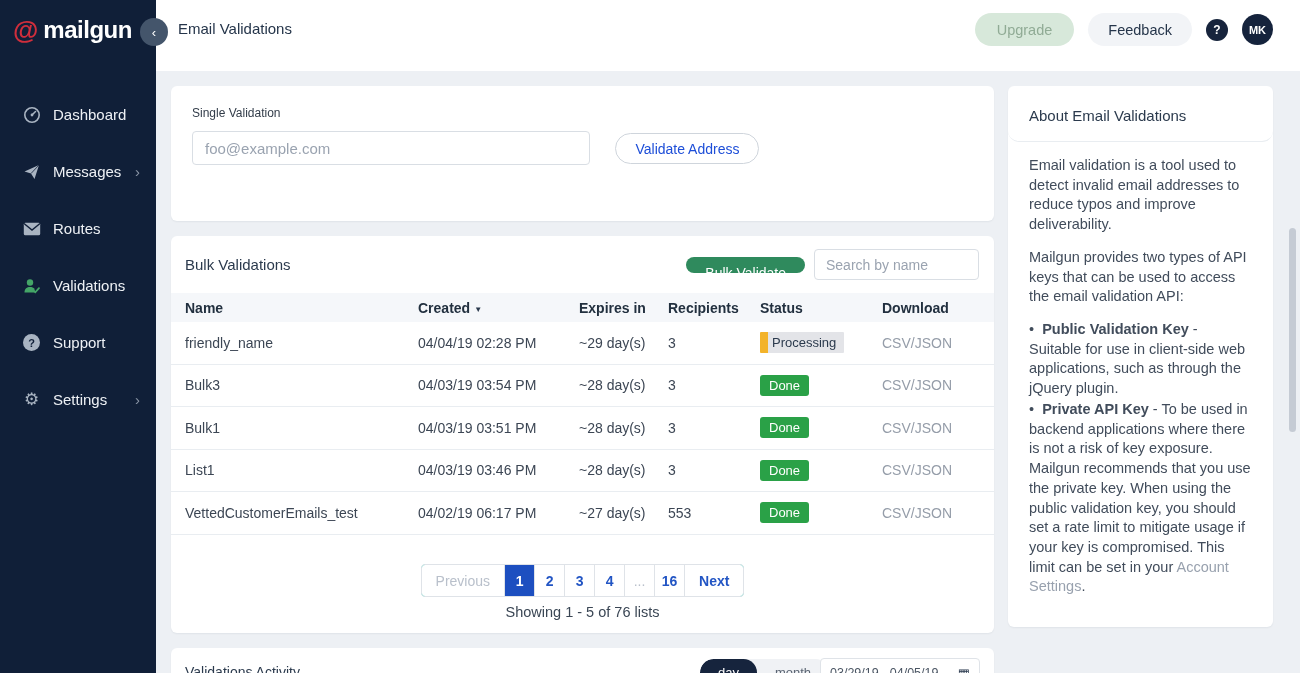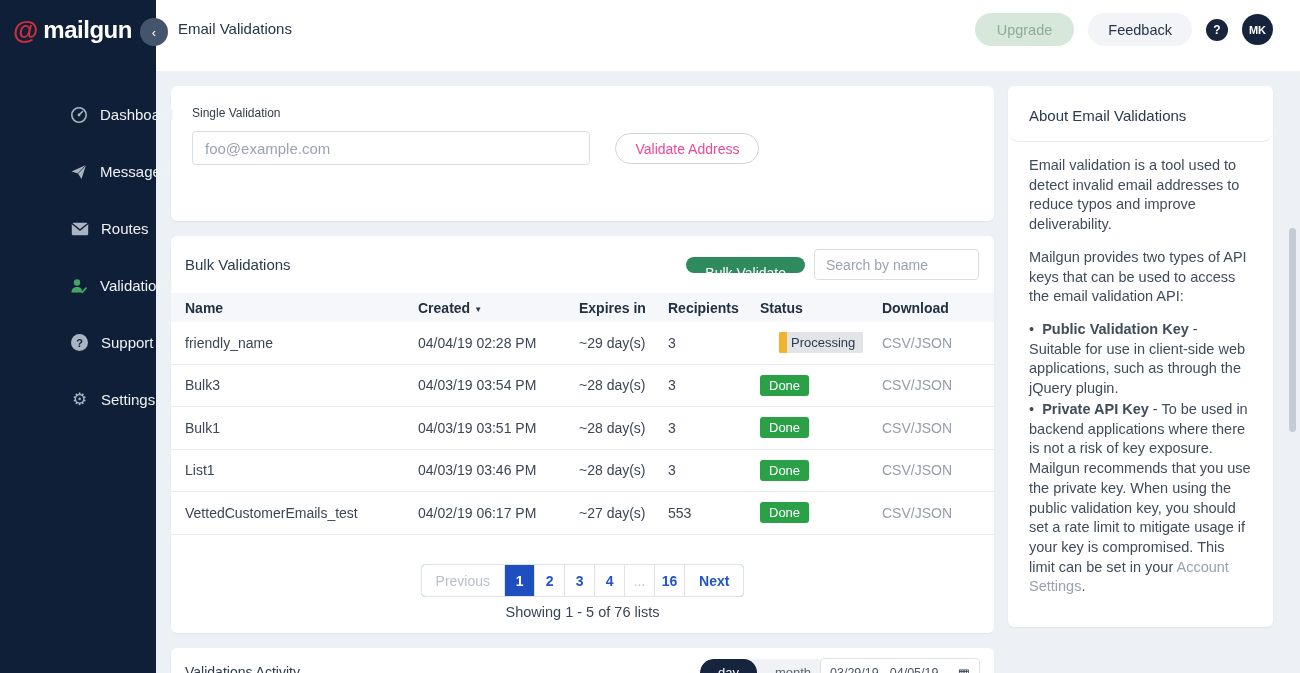--- a/index.html
+++ b/index.html
@@ -6,21 +6,21 @@
   html,body { width:1300px; height:673px; overflow:hidden; }
   body {
     font-family:"Liberation Sans","DejaVu Sans",sans-serif;
     background:#edf0f4; position:relative; color:#3c4654;
   }
   
   .sidebar { position:absolute; left:0; top:0; width:156px; height:673px; background:#101f38; z-index:5; }
   .logo { display:flex; align-items:center; gap:5px; padding:16px 0 0 13px; }
   .logo .at { color:#d02e3c; font-size:26px; font-weight:800; line-height:1; }
   .logo .word { color:#ffffff; font-size:24px; font-weight:700; letter-spacing:-0.5px; }
-  .nav { margin-top:42px;padding-left:48px; }
+  .nav { margin-top:42px; }
   .nav-item { display:flex; align-items:center; gap:12px; height:57px; padding-left:22px; cursor:pointer; position:relative; }
   .nav-item .ico { width:19px; height:19px; display:flex; align-items:center; justify-content:center; color:#a9b4c2; font-size:16px; }
   .nav-item .lbl { color:#eef1f5; font-size:15px; }
   .nav-item .chev { position:absolute; right:16px; color:#8a95a6; font-size:15px; }
   .nav-item.active .ico { color:#44a567; }
   .q-circle { width:17px; height:17px; border-radius:50%; background:#a9b4c2; color:#101f38; font-size:11px; font-weight:700; display:flex; align-items:center; justify-content:center; }
   
   .topbar { position:absolute; left:156px; top:0; width:1144px; height:71px; background:#ffffff; }
   .collapse-btn { position:absolute; left:140px; top:18px; width:28px; height:28px; border-radius:50%; background:#44556b; color:#fff; z-index:6; display:flex; align-items:center; justify-content:center; font-size:13px; cursor:pointer; }
   .page-title { position:absolute; left:178px; top:20px; font-size:15px; color:#25354a; }
@@ -32,37 +32,37 @@
   
   .card { position:absolute; background:#fff; border-radius:6px; box-shadow:0 1px 2px rgba(20,30,50,0.06); }
   .card-single { left:171px; top:86px; width:823px; height:135px; }
   .card-bulk   { left:171px; top:236px; width:823px; height:397px; }
   .card-activity { left:171px; top:648px; width:823px; height:120px; }
   .card-about  { left:1008px; top:86px; width:265px; height:541px; }
   
   .sv-label { padding:20px 0 0 21px; font-size:12px; color:#323c49; }
   .sv-input { margin:11px 0 0 21px; width:398px; height:34px; border:1px solid #d9dee4; border-radius:4px; padding:0 12px; font-size:15px; font-family:inherit; color:#3c4654; }
   .sv-input::placeholder { color:#9aa3b0; }
-  .sv-btn { margin:13px 0 0 21px; height:31px; padding:0 19px; border:1px solid #cfd5dc; background:#fff; border-radius:16px; font-size:14px; color:#ec4899; font-family:inherit; cursor:pointer; }
+  .sv-btn { margin:13px 0 0 21px; height:31px; padding:0 19px; border:1px solid #cfd5dc; background:#fff; border-radius:16px; font-size:14px; color:#1d4ed8; font-family:inherit; cursor:pointer; }
   
   .bulk-header { display:flex; align-items:center; height:57px; padding:0 15px 0 14px; }
   .bulk-title { font-size:15px; color:#2b3a4d; }
   .bulk-header .spacer { flex:1; }
   .btn-bulk-validate { background:#2f8a5d; color:#fff; border:none; border-radius:16px; height:16px; padding:8px 19px; font-size:14px; font-family:inherit; cursor:pointer; margin-right:9px; }
   .search-input { width:165px; height:31px; border:1px solid #d9dee4; border-radius:4px; padding:0 11px; font-size:14px; font-family:inherit; color:#3c4654; }
   .search-input::placeholder { color:#9aa3b0; }
   .tbl-head, .tbl-row { display:grid; grid-template-columns:233px 161px 89px 92px 122px 1fr; align-items:center; padding:0 14px; }
   .tbl-head { background:#f5f7fa; height:29px; font-size:14px; font-weight:700; color:#22303f; }
   .tbl-row { height:42.5px; border-bottom:1px solid #e9edf1; font-size:14px; color:#3c4654; }
   .tbl-row:last-of-type { border-bottom:1px solid #e9edf1; }
   .sort { font-size:8px; color:#2b3a4d; margin-left:4px; vertical-align:1px; }
   .cell-download { color:#959da9; cursor:pointer; }
   .badge { display:inline-block; font-size:13px; padding:3px 9px; border-radius:3px; }
   .badge.done { background:#2aa147; color:#fff; }
-  .badge.processing { background:#e3e4e8; color:#2b3a4d; border-left:8px solid #f3b32a; border-radius:1px; padding:3px 8px 3px 4px;margin-left:19px; }
+  .badge.processing { background:#e3e4e8; color:#2b3a4d; border-left:8px solid #f3b32a; border-radius:1px; padding:3px 8px 3px 4px; }
   
   .pagination-wrap { position:absolute; left:0; top:328px; width:100%; text-align:center; }
   .pagination { display:inline-flex; border:1px solid #dfe3e8; border-radius:4px; overflow:hidden; background:#14b8a6; }
   .page-cell { min-width:30px; height:31px; display:flex; align-items:center; justify-content:center; font-size:14px; font-weight:700; color:#2255c4; border-right:1px solid #dfe3e8; padding:0 6px; cursor:pointer; background:#fff; }
   .page-cell:last-child { border-right:none; }
   .page-cell.prev { color:#b9c0cb; padding:0 14px; font-weight:400; }
   .page-cell.next { padding:0 14px; }
   .page-cell.ellipsis { color:#b9c0cb; font-weight:400; }
   .page-cell.active { background:#1d4fc0; color:#fff; }
   .showing { position:absolute; left:0; top:368px; width:100%; text-align:center; font-size:14.5px; color:#3a4654; }

